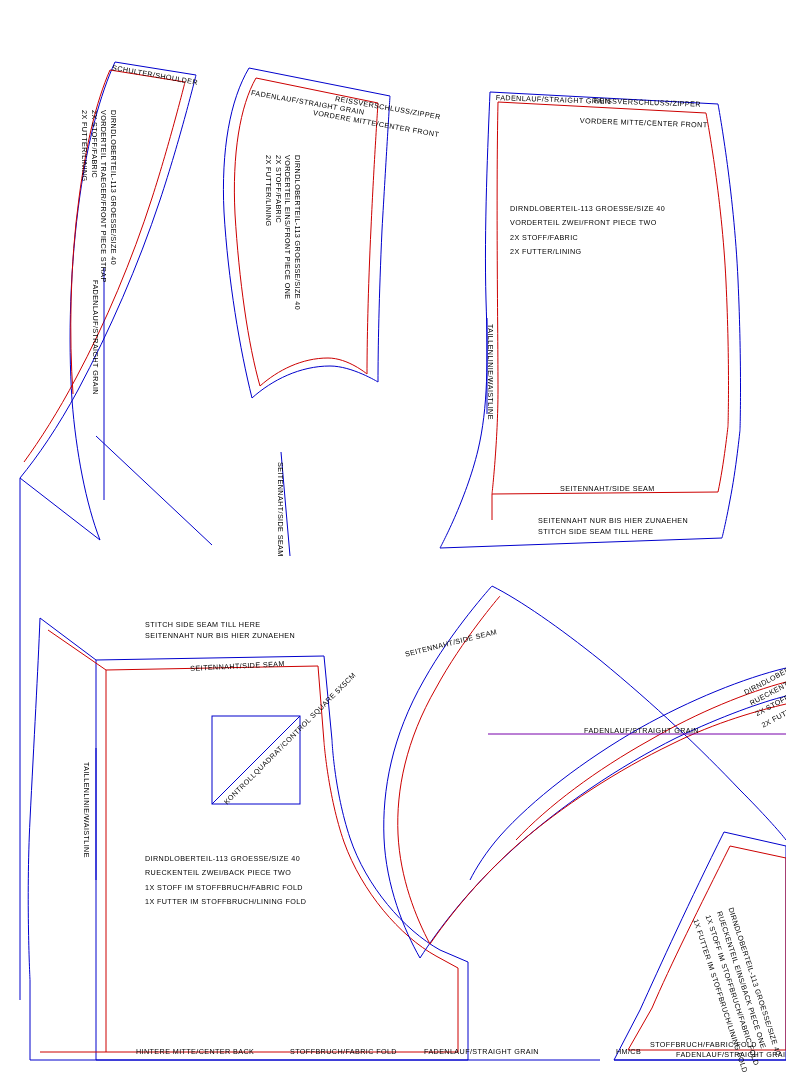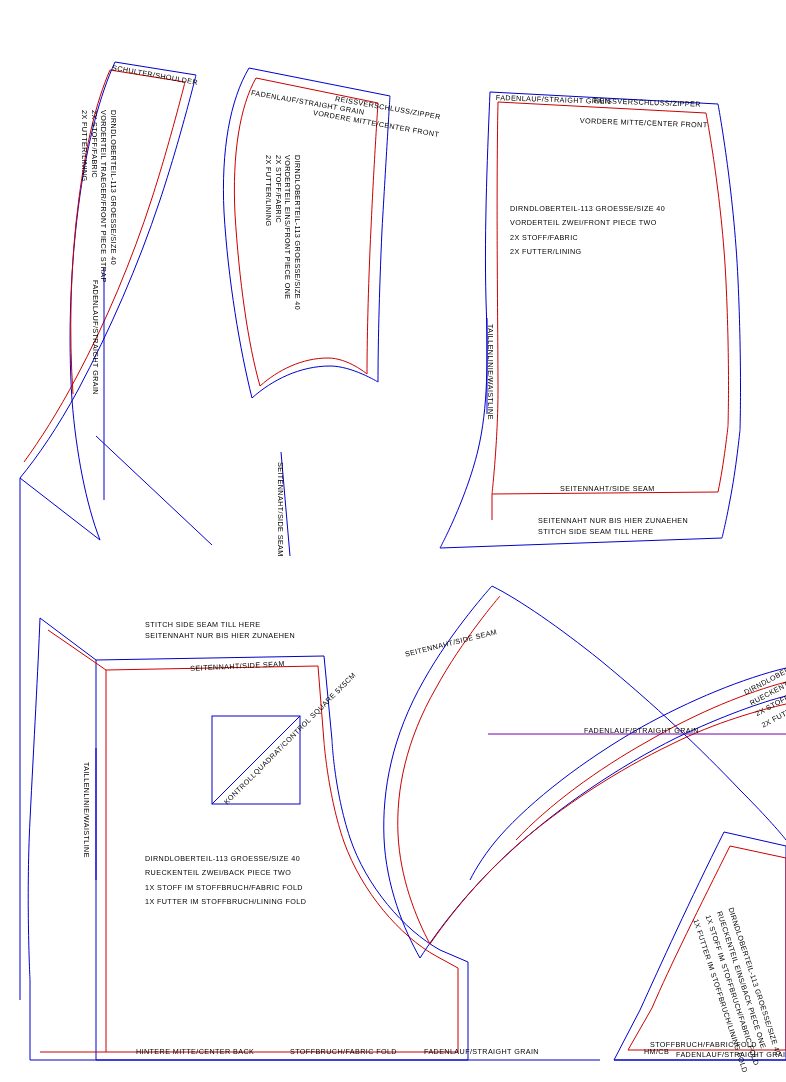--- a/index.html
+++ b/index.html
@@ -161,19 +161,19 @@
   <div class="lbl multi" style="left:742px;top:688px;transform:rotate(-28deg);transform-origin:left top;line-height:1.7;">DIRNDLOBERTEIL
 RUECKENTEIL
 2X STOFF
 2X FUTTER</div>
 
   <div class="lbl multi" style="left:736px;top:906px;transform:rotate(72deg);transform-origin:left top;line-height:1.7;">DIRNDLOBERTEIL-113 GROESSE/SIZE 40
 RUECKENTEIL EINS/BACK PIECE ONE
 1X STOFF IM STOFFBRUCH/FABRIC FOLD
 1X FUTTER IM STOFFBRUCH/LINING FOLD</div>
 
-  <div class="lbl" style="left:644px;top:1047px;">HM/CB</div>
+  <div class="lbl" style="left:616px;top:1047px;">HM/CB</div>
 
   <div class="lbl" style="left:650px;top:1040px;">STOFFBRUCH/FABRIC FOLD</div>
 
   <div class="lbl" style="left:676px;top:1050px;">FADENLAUF/STRAIGHT GRAIN</div>
 
 </div>
 
 </body></html>

